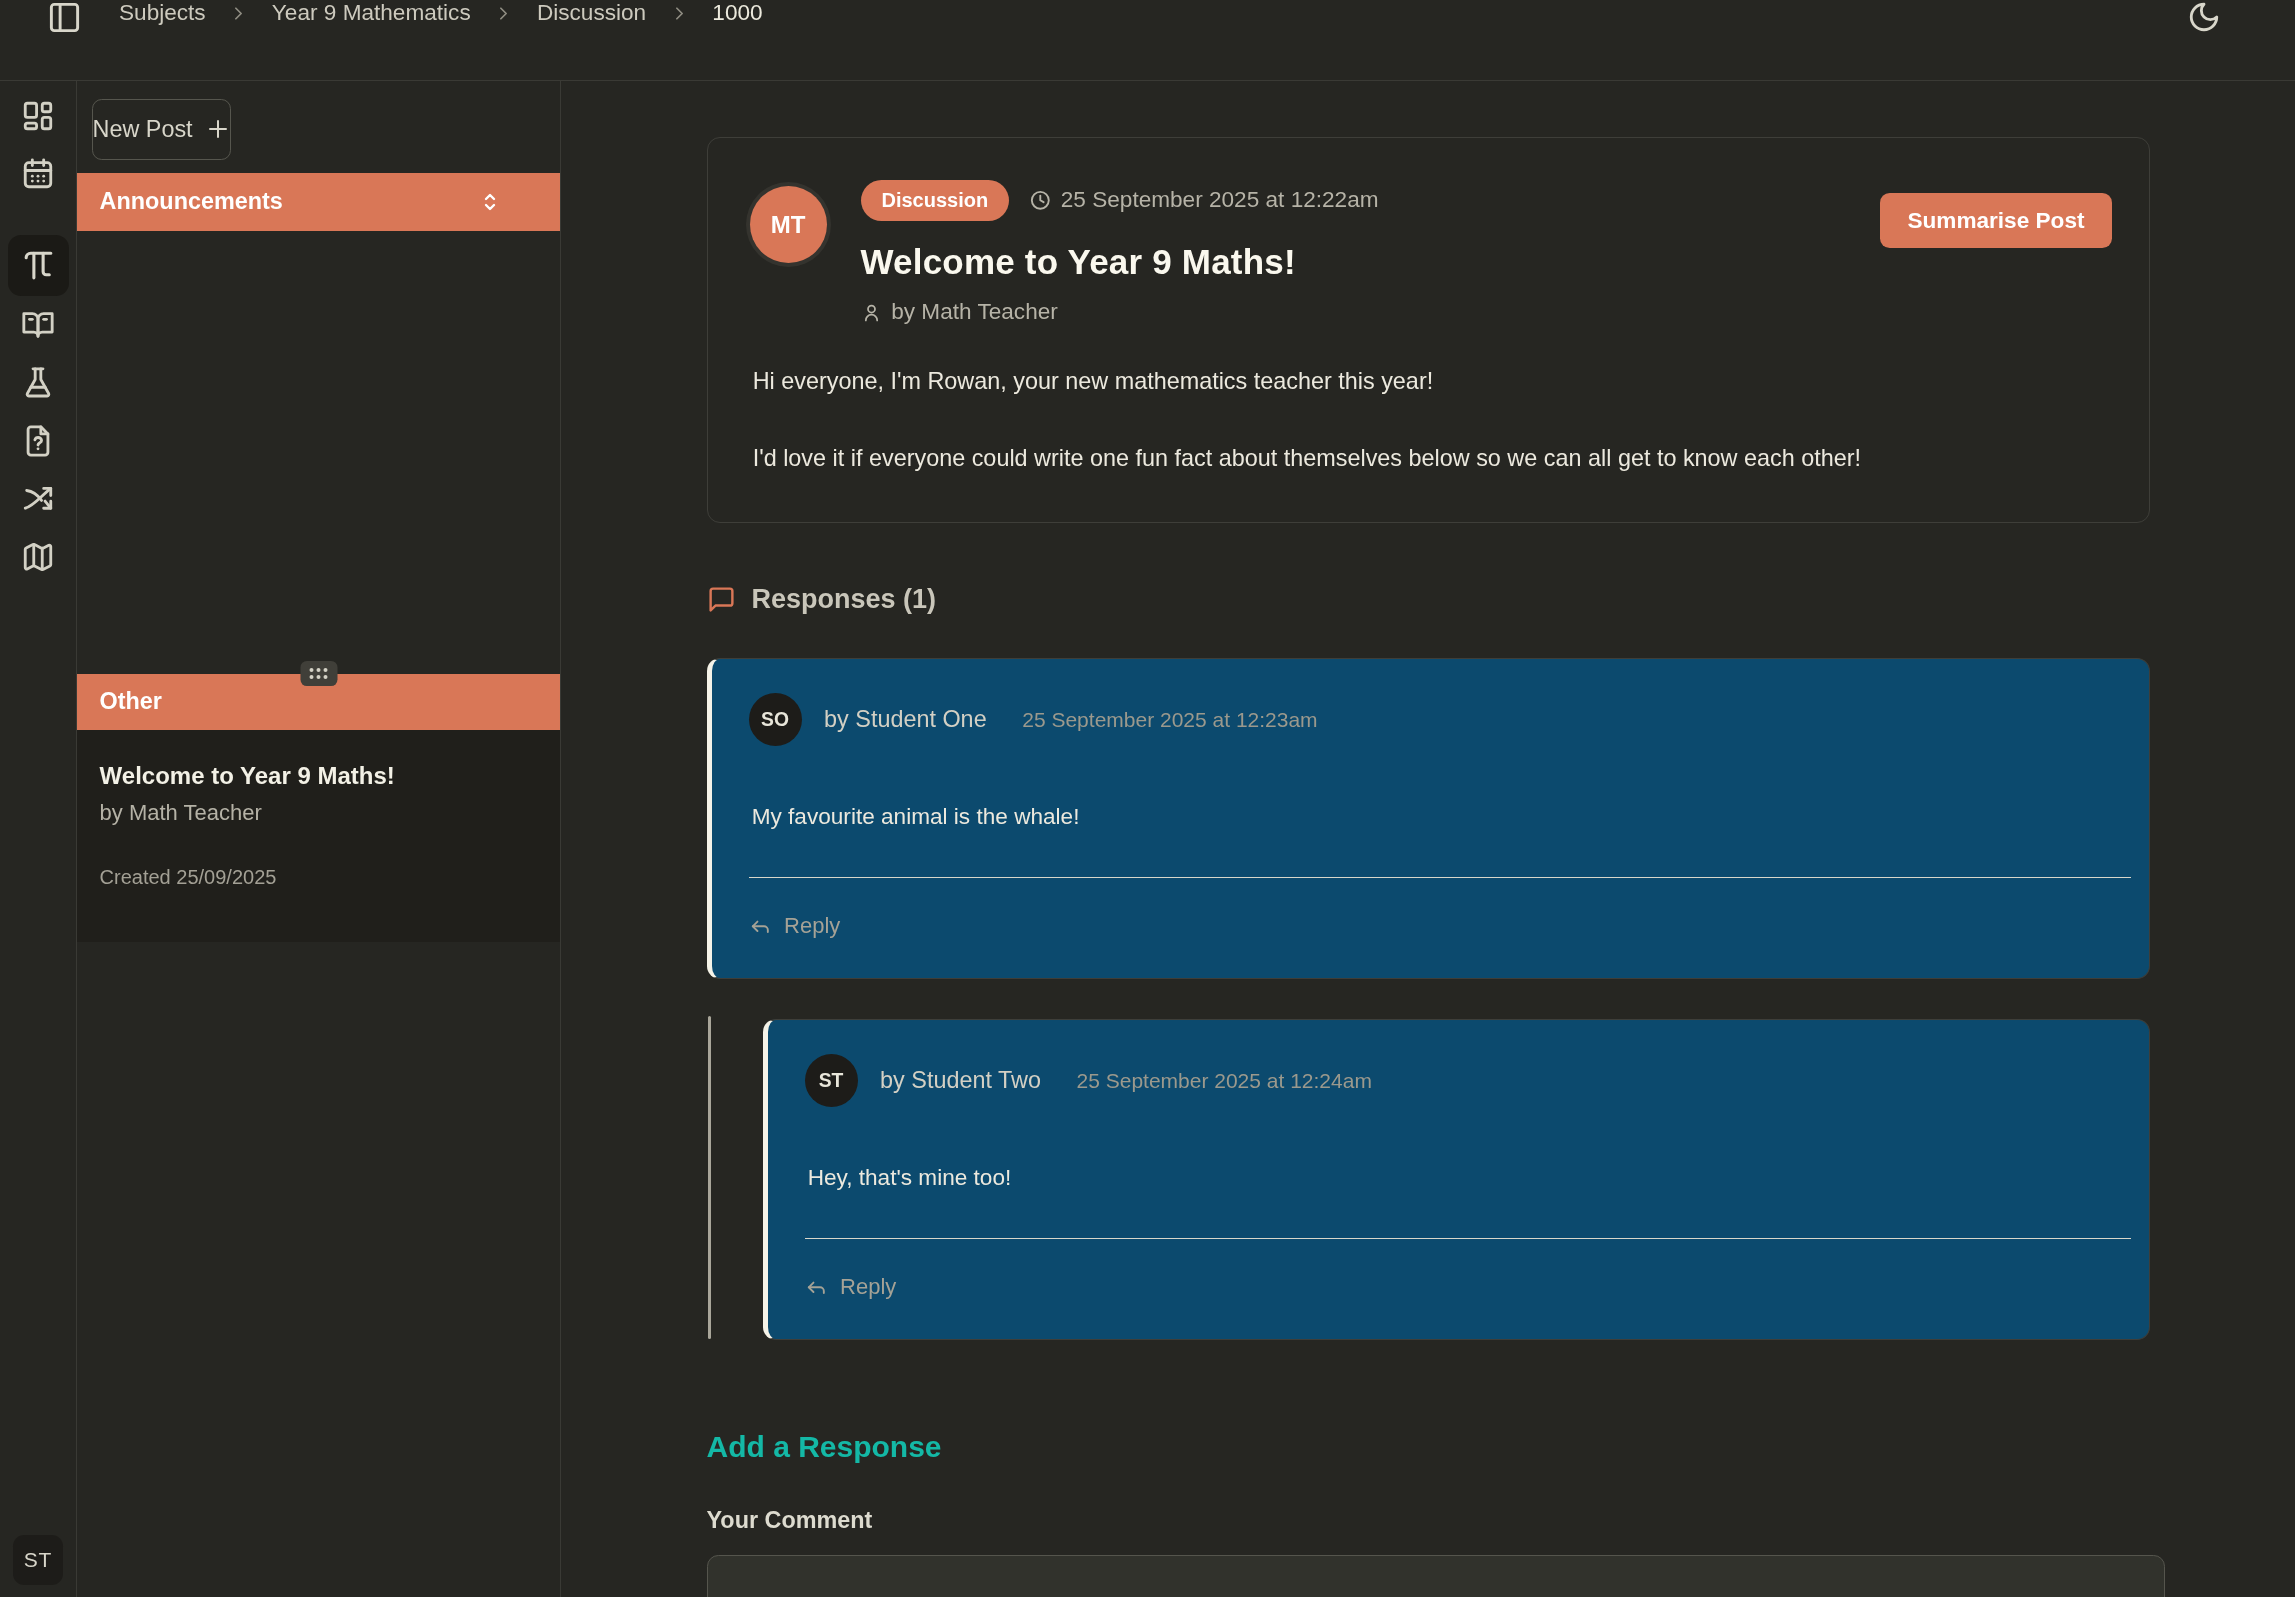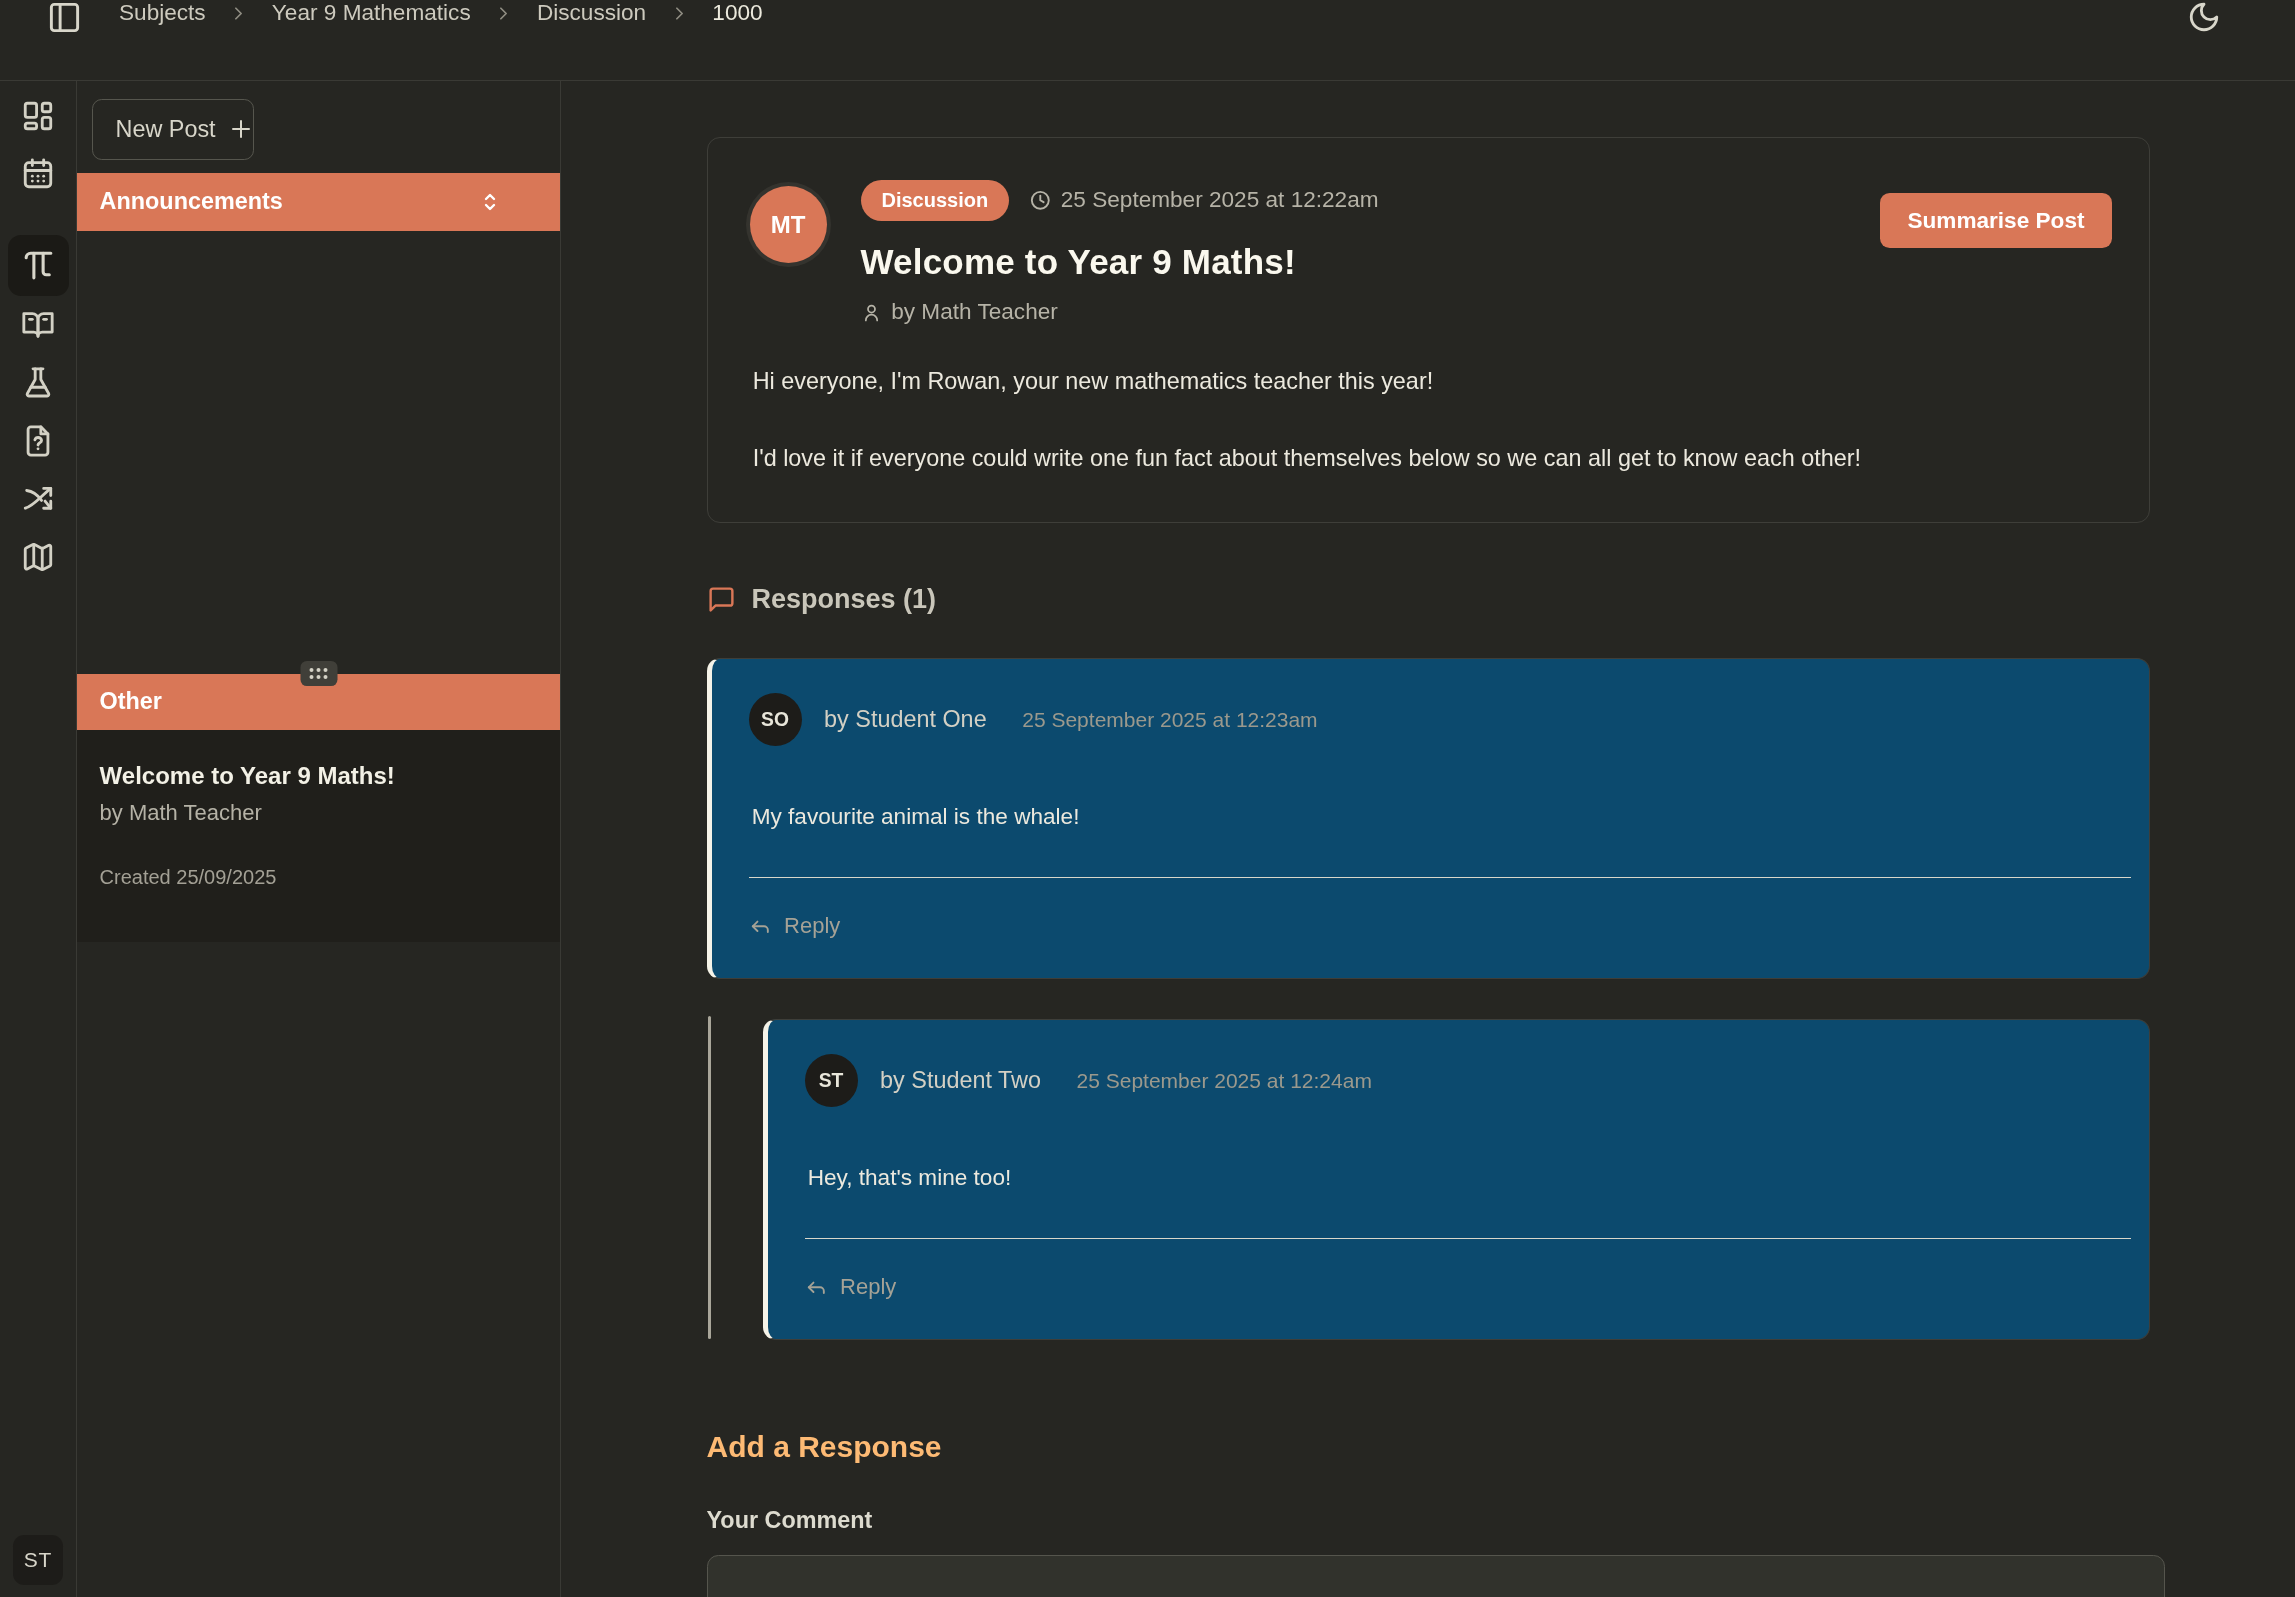--- a/index.html
+++ b/index.html
@@ -51,21 +51,20 @@
   .drawer {
     position:absolute; top:81px; left:77px; width:484px; height:1517px;
     border-right:0.8px solid #3a3a35;
   }
   .new-post-btn {
     margin:17.7px 14.5px 13px 14.5px; height:61px;
     border:1.6px solid #56564e; border-radius:9.7px;
     display:flex; align-items:center; justify-content:center; gap:13px;
     color:#d8d6ca; font-size:23.4px; cursor:pointer;
     background:transparent;
-    padding-left:23px;
   }
   .section-bar {
     width:100%; height:58px; background:#d97757; color:#ffffff;
     display:flex; align-items:center; font-size:23.4px; font-weight:700;
     padding:0 22.6px; cursor:pointer;text-align:right;
   }
   .section-bar .bar-spacer { flex:1; }
   .section-bar .updown { margin-right:35px; color:#ffffff; }
   .drawer-empty { height:443px; }
   .drawer-rel { position:relative; }
@@ -148,21 +147,21 @@
   }
 
   .thread-wrap { position:relative; margin-top:40px; }
   .thread-line {
     position:absolute; left:1.6px; top:-3.2px; bottom:1.6px; width:3.2px;
     background:#a9a69a; border-radius:2.4px;
   }
   .thread-wrap .response-card { margin-left:56px; margin-top:0; }
 
   .composer { margin-top:90px; }
-  .composer h2 { font-size:30px; font-weight:700; color:#fdba74; }
+  .composer h2 { font-size:30px; font-weight:700; color:#14b8a6; }
   .composer .sub { font-size:23.4px; color:#b3b1a5; margin-top:13px; }
   .composer .lbl { display:block; font-size:23.4px; font-weight:700; color:#dddbcf; margin-top:43px; }
   .comment-box {
     margin-top:21px; width:1458px; height:177px;
     background:#31322c; border:1.6px solid #55554d; border-radius:11.3px;
     resize:none; outline:none; color:#ece9de; font-size:22.6px; padding:16px 19.3px;
     font-family:"Liberation Sans", sans-serif;
   }
 </style>
 </head>

